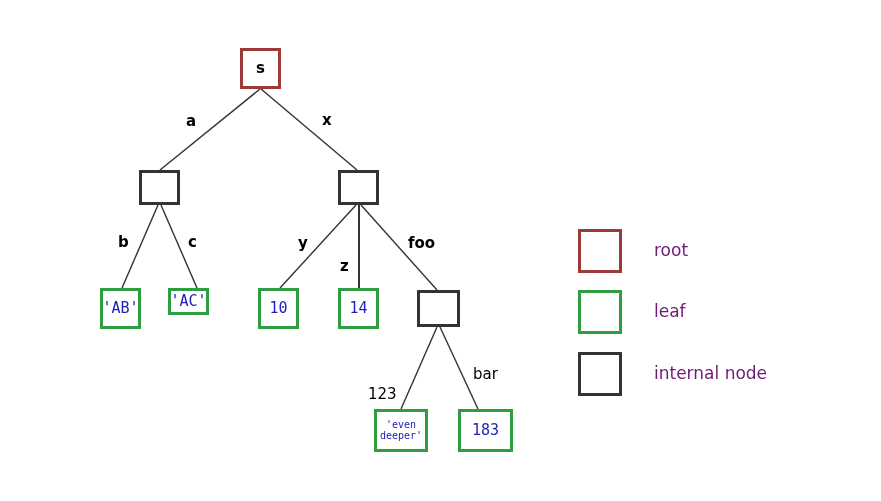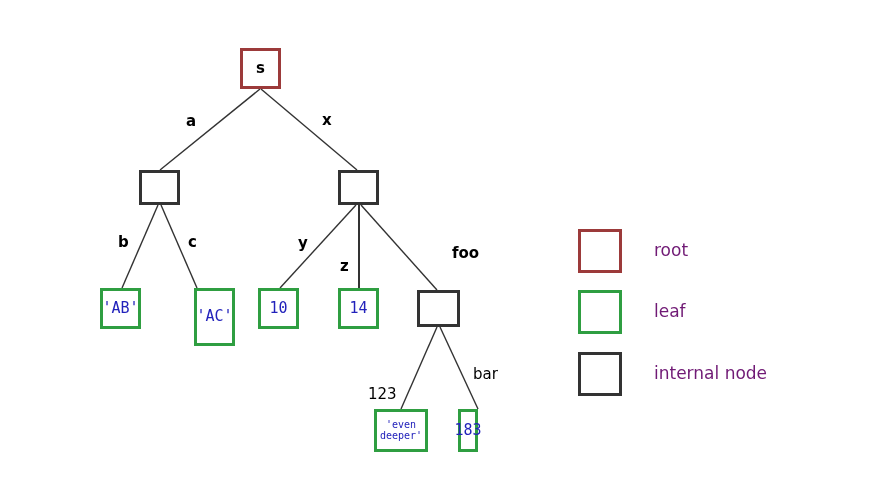--- a/index.html
+++ b/index.html
@@ -97,47 +97,47 @@
     </div>
     <div class="node internal" style="left: 139px; top: 170px; width: 41px; height: 35px;">
       <span></span>
     </div>
     <div class="node internal" style="left: 338px; top: 170px; width: 41px; height: 35px;">
       <span></span>
     </div>
     <div class="node leaf" style="left: 100px; top: 288px; width: 41px; height: 41px;">
       <span>'AB'</span>
     </div>
-    <div class="node leaf" style="left: 194px; top: 288px; width: 41px; height: 58px;">
+    <div class="node leaf" style="left: 168px; top: 288px; width: 41px; height: 27px;">
       <span>'AC'</span>
     </div>
     <div class="node leaf" style="left: 258px; top: 288px; width: 41px; height: 41px;">
       <span>10</span>
     </div>
     <div class="node leaf" style="left: 338px; top: 288px; width: 41px; height: 41px;">
       <span>14</span>
     </div>
     <div class="node internal" style="left: 417px; top: 290px; width: 43px; height: 37px;">
       <span></span>
     </div>
     <div class="node leaf two-line" style="left: 374px; top: 409px; width: 54px; height: 43px;">
       <span>'even<br>deeper'</span>
     </div>
-    <div class="node leaf" style="left: 458px; top: 409px; width: 20px; height: 43px;">
+    <div class="node leaf" style="left: 458px; top: 409px; width: 55px; height: 43px;">
       <span>183</span>
     </div>
   </div>
 <div id="edge-labels-layer">
     <div class="edge-label bold" style="left: 186px; top: 112px;">a</div>
     <div class="edge-label bold" style="left: 322px; top: 111px;">x</div>
     <div class="edge-label bold" style="left: 118px; top: 233px;">b</div>
     <div class="edge-label bold" style="left: 188px; top: 233px;">c</div>
     <div class="edge-label bold" style="left: 298px; top: 234px;">y</div>
     <div class="edge-label bold" style="left: 340px; top: 257px;">z</div>
-    <div class="edge-label bold" style="left: 408px; top: 244px; margin-left: 44px;">foo</div>
+    <div class="edge-label bold" style="left: 408px; top: 234px;">foo</div>
     <div class="edge-label" style="left: 368px; top: 365px; margin-top: 20px;">123</div>
     <div class="edge-label" style="left: 473px; top: 365px;">bar</div>
   </div>
 <div id="legend">
     <div class="legend-swatch root-sw" style="left: 578px; top: 229px; width: 44px; height: 44px;"></div>
     <div class="legend-label" style="left: 654px; top: 240px;">root</div>
     <div class="legend-swatch leaf-sw" style="left: 578px; top: 290px; width: 44px; height: 44px;"></div>
     <div class="legend-label" style="left: 654px; top: 301px;">leaf</div>
     <div class="legend-swatch internal-sw" style="left: 578px; top: 352px; width: 44px; height: 44px;"></div>
     <div class="legend-label" style="left: 654px; top: 363px;">internal node</div>

